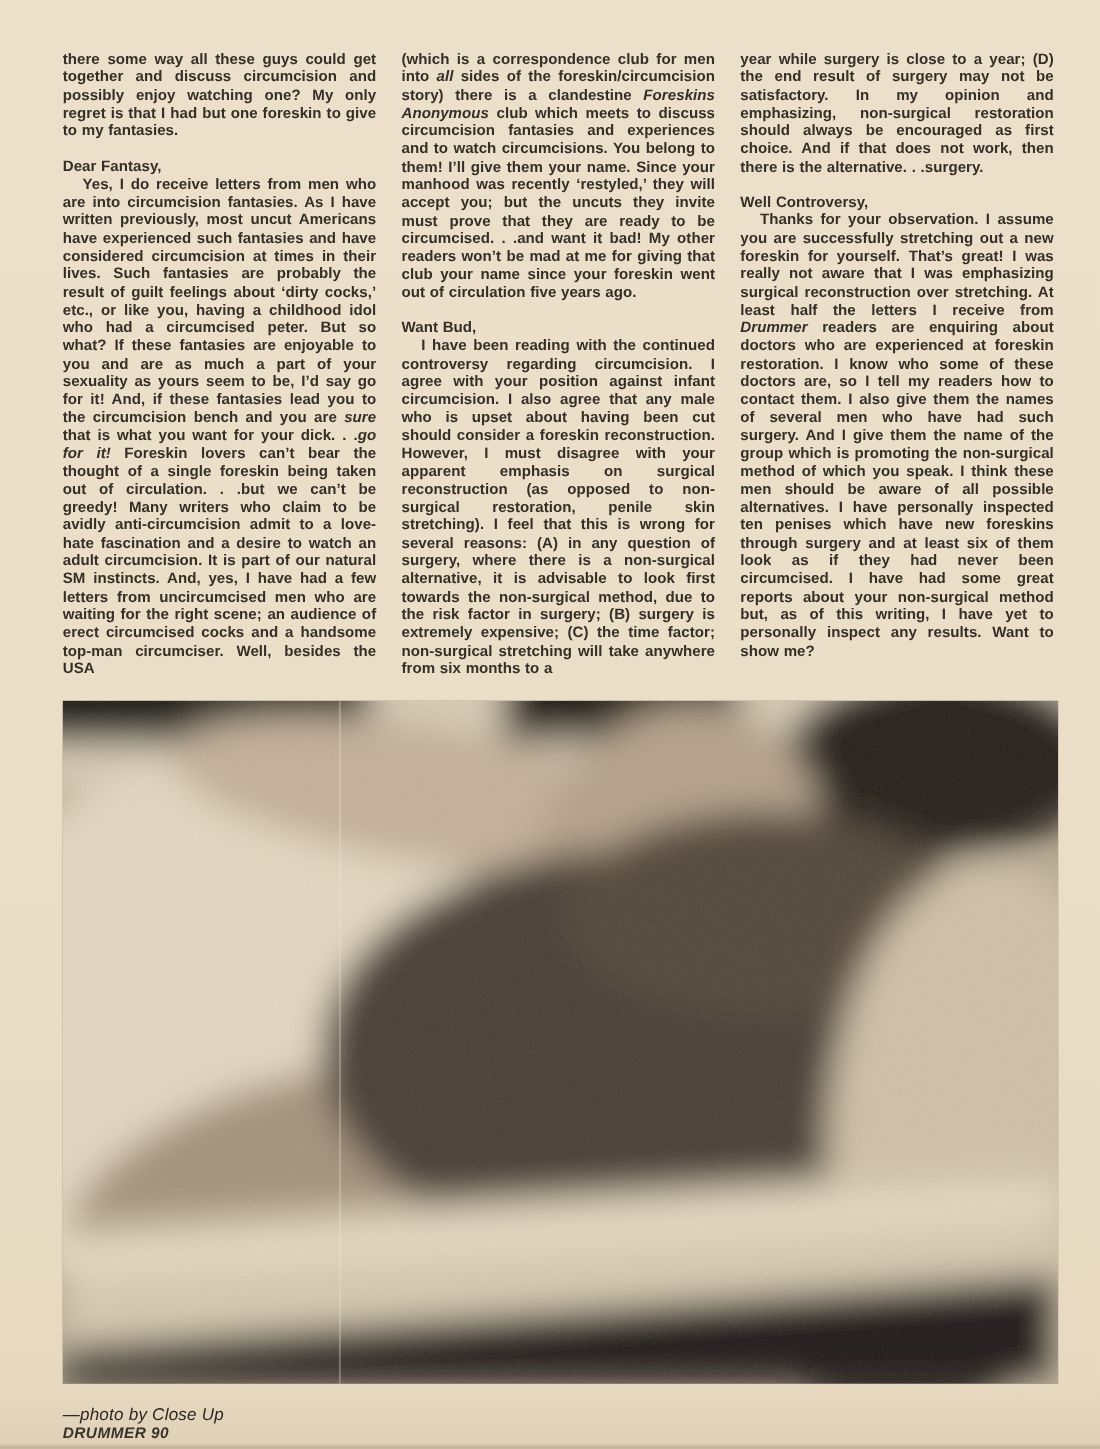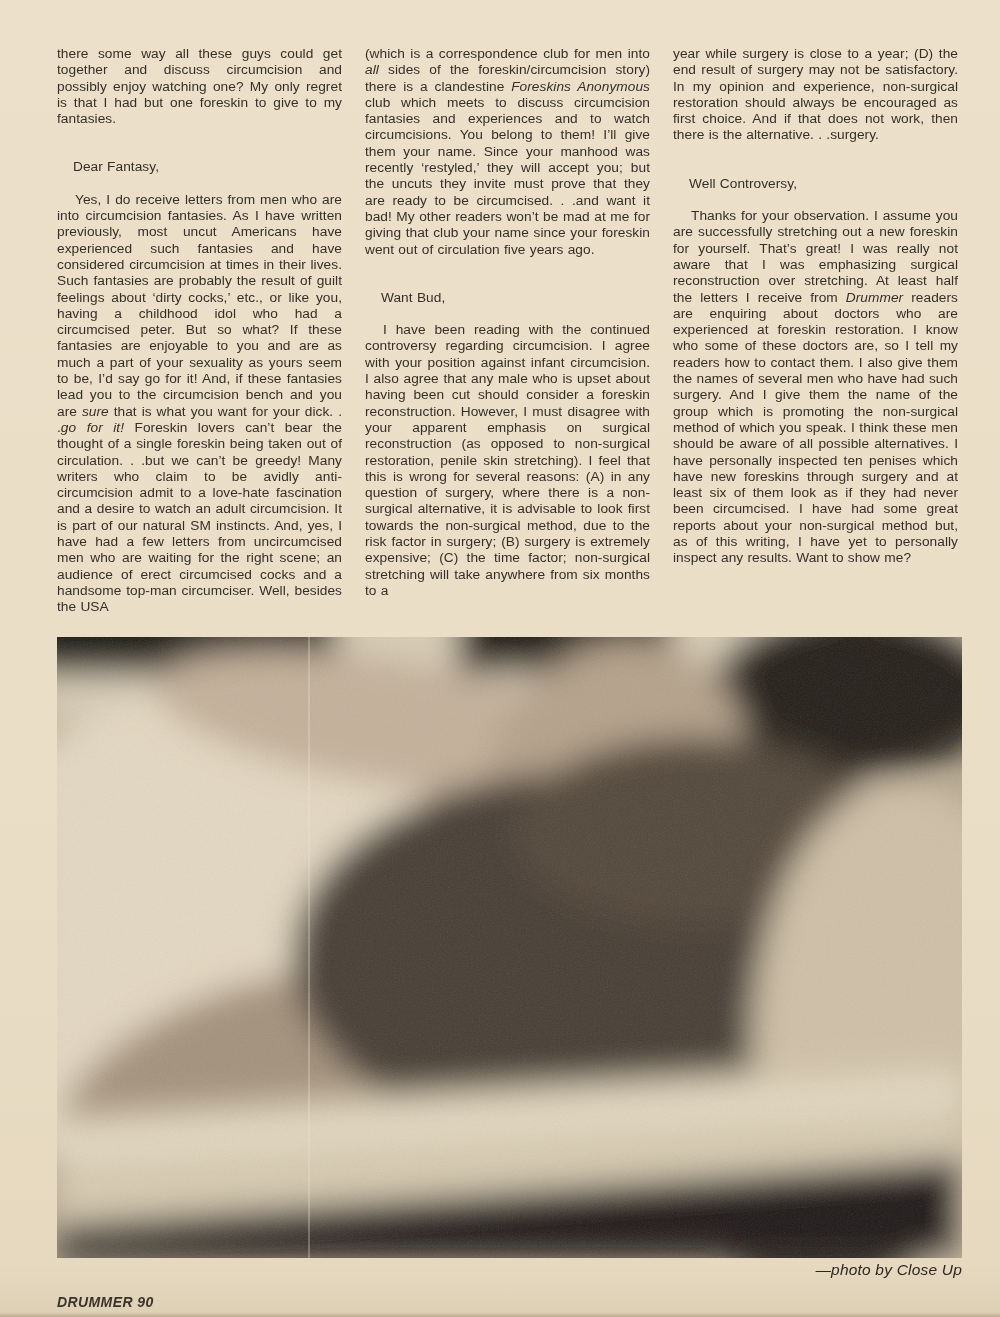--- a/index.html
+++ b/index.html
@@ -8,46 +8,46 @@
     width:1000px; height:1317px;
     background:linear-gradient(180deg,#ece0ca 0%, #eadec7 55%, #e6d9c0 96%, #ded0b5 100%);
     font-family:"Liberation Sans", sans-serif;
     color:#352f28;
     overflow:hidden;
   }
   
   .article {
     position:absolute; left:57px; top:46px;
     width:901px; height:590px;
-    display:flex; gap:23px; overflow:hidden;
+    display:flex; gap:23px; overflow:hidden;font-weight:bold;
   }
   .col {
     flex:0 0 285px; width:285px;
     text-align:justify;
     font-size:13.7px; line-height:16.3px;
     letter-spacing:0.05px;
     word-spacing:0.4px;
   }
   .para { margin:0; }
   .para.indent { text-indent:18px; }
-  .salutation { margin:16px; }
+  .salutation { margin:0; }
   .spacer { height:16px; }
   .col i { font-style:italic; }
 
   
   .photo-figure { position:absolute; left:57px; top:637px; width:905px; margin:0; }
   .photo {
     width:905px; height:621px;
     overflow:hidden; background:#9a8d77;
   }
   .photo svg { display:block; }
   .caption {
-    margin-top:3px;
+    margin-top:20px;
     width:905px;
-    text-align:right;
+    text-align:left;
     font-style:italic;
     font-size:15.5px;
     color:#2c2721;
     letter-spacing:0.2px;
   }
 
   
   .pagefooter {
     position:absolute; left:57px; top:1278px;
     font-style:italic; font-weight:600;
@@ -73,21 +73,21 @@
         <p class="salutation"><span>Dear Fantasy,</span></p>
         <p class="para indent"><span>Yes, I do receive letters from men who are into circumcision fantasies. As I have written previously, most uncut Americans have experienced such fantasies and have considered circumcision at times in their lives. Such fantasies are probably the result of guilt feelings about ‘dirty cocks,’ etc., or like you, having a childhood idol who had a circumcised peter. But so what? If these fantasies are enjoyable to you and are as much a part of your sexuality as yours seem to be, I’d say go for it! And, if these fantasies lead you to the circumcision bench and you are </span><i>sure</i><span> that is what you want for your dick. . .</span><i>go for it!</i><span> Foreskin lovers can’t bear the thought of a single foreskin being taken out of circulation. . .but we can’t be greedy! Many writers who claim to be avidly anti-circumcision admit to a love-hate fascination and a desire to watch an adult circumcision. It is part of our natural SM instincts. And, yes, I have had a few letters from uncircumcised men who are waiting for the right scene; an audience of erect circumcised cocks and a handsome top-man circumciser. Well, besides the USA</span></p>
       </section>
     <section class="col">
         <p class="para"><span>(which is a correspondence club for men into </span><i>all</i><span> sides of the foreskin/circumcision story) there is a clandestine </span><i>Foreskins Anonymous</i><span> club which meets to discuss circumcision fantasies and experiences and to watch circumcisions. You belong to them! I’ll give them your name. Since your manhood was recently ‘restyled,’ they will accept you; but the uncuts they invite must prove that they are ready to be circumcised. . .and want it bad! My other readers won’t be mad at me for giving that club your name since your foreskin went out of circulation five years ago.</span></p>
         <div class="spacer"></div>
         <p class="salutation"><span>Want Bud,</span></p>
         <p class="para indent"><span>I have been reading with the continued controversy regarding circumcision. I agree with your position against infant circumcision. I also agree that any male who is upset about having been cut should consider a foreskin reconstruction. However, I must disagree with your apparent emphasis on surgical reconstruction (as opposed to non-surgical restoration, penile skin stretching). I feel that this is wrong for several reasons: (A) in any question of surgery, where there is a non-surgical alternative, it is advisable to look first towards the non-surgical method, due to the risk factor in surgery; (B) surgery is extremely expensive; (C) the time factor; non-surgical stretching will take anywhere from six months to a</span></p>
       </section>
     <section class="col">
-        <p class="para"><span>year while surgery is close to a year; (D) the end result of surgery may not be satisfactory. In my opinion and experience, non-surgical restoration should always be encouraged as first choice. And if that does not work, then there is the alternative. . .surgery.</span></p>
+        <p class="para"><span>year while surgery is close to a year; (D) the end result of surgery may not be satisfactory. In my opinion and emphasizing, non-surgical restoration should always be encouraged as first choice. And if that does not work, then there is the alternative. . .surgery.</span></p>
         <div class="spacer"></div>
         <p class="salutation"><span>Well Controversy,</span></p>
         <p class="para indent"><span>Thanks for your observation. I assume you are successfully stretching out a new foreskin for yourself. That’s great! I was really not aware that I was emphasizing surgical reconstruction over stretching. At least half the letters I receive from </span><i>Drummer</i><span> readers are enquiring about doctors who are experienced at foreskin restoration. I know who some of these doctors are, so I tell my readers how to contact them. I also give them the names of several men who have had such surgery. And I give them the name of the group which is promoting the non-surgical method of which you speak. I think these men should be aware of all possible alternatives. I have personally inspected ten penises which have new foreskins through surgery and at least six of them look as if they had never been circumcised. I have had some great reports about your non-surgical method but, as of this writing, I have yet to personally inspect any results. Want to show me?</span></p>
       </section>
   </main>
 
   <figure class="photo-figure">
     <div class="photo">
 
       <svg viewBox="0 0 905 621" width="905" height="621" preserveAspectRatio="none">

